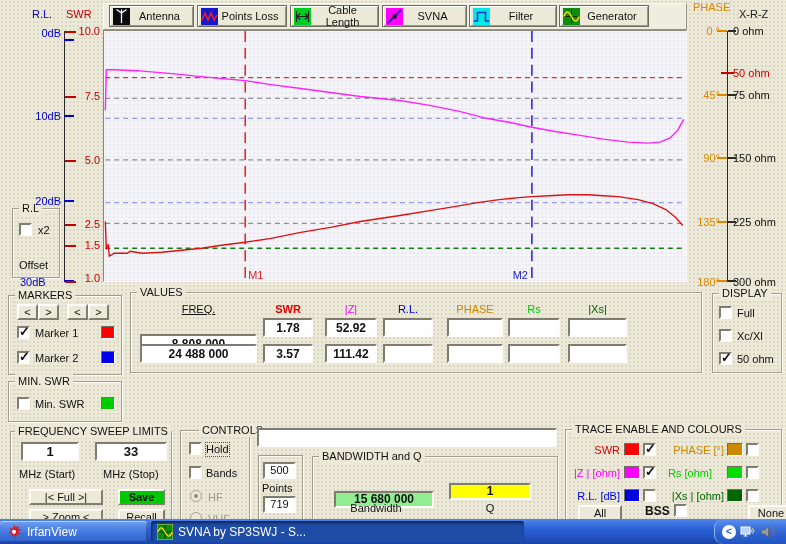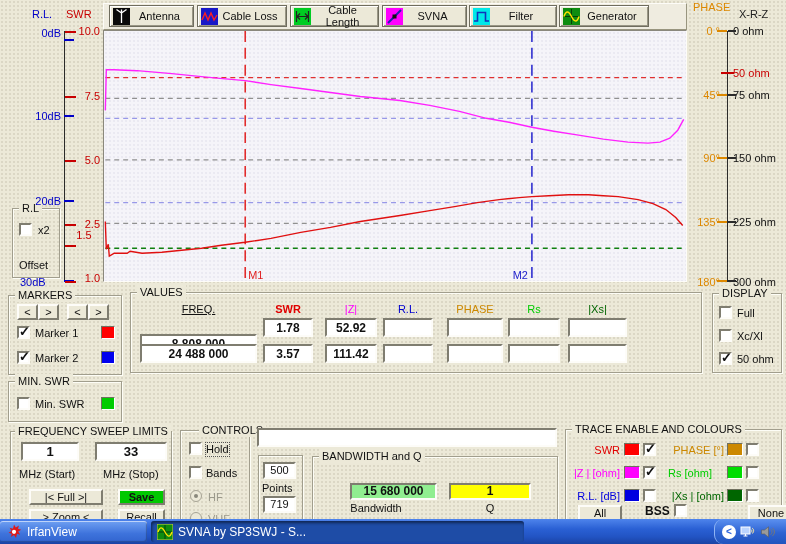--- a/index.html
+++ b/index.html
@@ -60,21 +60,21 @@
             <rect width="17" height="17" fill="#0a0a0a"></rect>
             <path d="M8.5 15V5 M8.5 5L3.5 1.5 M8.5 5L13.5 1.5 M8.5 5V1.5" stroke="#fff" stroke-width="1.3" fill="none"></path>
           </svg></span>
       <span class="tlabel">Antenna</span>
     </div>
     <div class="tbtn" style="left:93px;width:90px">
       <span class="ticon"><svg viewBox="0 0 17 17">
             <rect width="17" height="17" fill="#1818C8"></rect>
             <polyline points="1,12 4,5 7,12 10,5 13,12 16,7" stroke="#FF2020" stroke-width="1.4" fill="none"></polyline>
           </svg></span>
-      <span class="tlabel">Cable Loss</span>
+      <span class="tlabel">Points Loss</span>
     </div>
     <div class="tbtn" style="left:186px;width:89px">
       <span class="ticon"><svg viewBox="0 0 17 17">
             <rect width="17" height="17" fill="#00CC22"></rect>
             <path d="M2.5 3v11 M14.5 3v11 M2.5 8.5h12 M6 5.5l-3 3 3 3 M11 5.5l3 3-3 3" stroke="#222" stroke-width="1.2" fill="none"></path>
           </svg></span>
       <span class="tlabel">Cable Length</span>
     </div>
     <div class="tbtn" style="left:278px;width:85px">
       <span class="ticon"><svg viewBox="0 0 17 17">
@@ -194,21 +194,21 @@
   <div class="sunken" style="left:257px;top:428px;width:300px;height:19px"></div>
 
   <div class="groupbox" style="left:258px;top:455px;width:45px;height:86px">
     <div class="sunken" style="left:4px;top:6px;width:33px;height:17px;text-align:center;line-height:13px">500</div>
     <span class="lbl" style="left:3px;top:26px">Points</span>
     <div class="sunken" style="left:4px;top:40px;width:33px;height:17px;text-align:center;line-height:13px">719</div>
   </div>
 
   <div class="groupbox" style="left:312px;top:456px;width:246px;height:85px">
     <span class="gb-caption">BANDWIDTH and Q</span>
-    <div class="sunken" style="left: 21px; top: 26px; width: 87px; height: 17px; font-weight: bold; font-size: 12px; text-align: center; line-height: 12px; background-color: rgb(144, 238, 144); margin-left: 16px;">15 680 000</div>
+    <div class="sunken" style="left: 21px; top: 34px; width: 100px; height: 17px; font-weight: bold; font-size: 12px; text-align: center; line-height: 12px; background-color: rgb(144, 238, 144);">15 680 000</div>
     <span class="lbl" style="left:23px;top:45px;width:80px;text-align:center">Bandwidth</span>
     <div class="sunken" style="left: 136px; top: 26px; width: 82px; height: 17px; font-weight: bold; font-size: 12px; text-align: center; line-height: 12px; background-color: rgb(255, 255, 0);">1</div>
     <span class="lbl" style="left:137px;top:45px;width:80px;text-align:center">Q</span>
   </div>
 
   <div class="groupbox" style="left:565px;top:429px;width:217px;height:112px">
     <span class="gb-caption">TRACE ENABLE AND COLOURS</span>
   </div>
   <div id="trace-rows"></div>
   <div class="btn" style="left:578px;top:505px;width:44px;height:16px">All</div>
@@ -255,21 +255,21 @@
     <div class="lbl" style="left: 20px; width: 41px; top: 276px; text-align: left; color: rgb(0, 0, 200); position: absolute;">30dB</div>
     <div style="left: 64px; top: 280px; width: 10px; height: 2px; background: rgb(0, 0, 200); position: absolute;"></div>
     <div class="lbl" style="left: 68px; width: 32px; top: 25px; text-align: right; color: rgb(200, 0, 0); position: absolute;">10.0</div>
     <div style="left: 65px; top: 31px; width: 11px; height: 0px; border-top: 2px dashed rgb(200, 0, 0); position: absolute;"></div>
     <div class="lbl" style="left: 68px; width: 32px; top: 90px; text-align: right; color: rgb(200, 0, 0); position: absolute;">7.5</div>
     <div style="left: 65px; top: 96px; width: 11px; height: 0px; border-top: 2px dashed rgb(200, 0, 0); position: absolute;"></div>
     <div class="lbl" style="left: 68px; width: 32px; top: 154px; text-align: right; color: rgb(200, 0, 0); position: absolute;">5.0</div>
     <div style="left: 65px; top: 160px; width: 11px; height: 0px; border-top: 2px dashed rgb(200, 0, 0); position: absolute;"></div>
     <div class="lbl" style="left: 68px; width: 32px; top: 218px; text-align: right; color: rgb(200, 0, 0); position: absolute;">2.5</div>
     <div style="left: 65px; top: 224px; width: 11px; height: 0px; border-top: 2px dashed rgb(200, 0, 0); position: absolute;"></div>
-    <div class="lbl" style="left: 68px; width: 32px; top: 229px; text-align: center; color: rgb(200, 0, 0); position: absolute;">1.5</div>
+    <div class="lbl" style="left: 68px; width: 32px; top: 239px; text-align: right; color: rgb(200, 0, 0); position: absolute;">1.5</div>
     <div style="left: 65px; top: 245px; width: 11px; height: 0px; border-top: 2px dashed rgb(200, 0, 0); position: absolute;"></div>
     <div class="lbl" style="left: 68px; width: 32px; top: 272px; text-align: right; color: rgb(200, 0, 0); position: absolute;">1.0</div>
     <div style="left: 65px; top: 281px; width: 11px; height: 0px; border-top: 2px dashed rgb(200, 0, 0); position: absolute;"></div>
     <div class="lbl" style="left: 688px; width: 32px; top: 25px; text-align: right; color: rgb(221, 136, 0); position: absolute;">0 °</div>
     <div style="left: 717px; top: 30px; width: 10px; height: 2px; background: rgb(221, 136, 0); position: absolute;"></div>
     <div class="lbl" style="left: 688px; width: 32px; top: 89px; text-align: right; color: rgb(221, 136, 0); position: absolute;">45°</div>
     <div style="left: 717px; top: 94px; width: 10px; height: 2px; background: rgb(221, 136, 0); position: absolute;"></div>
     <div class="lbl" style="left: 688px; width: 32px; top: 152px; text-align: right; color: rgb(221, 136, 0); position: absolute;">90°</div>
     <div style="left: 717px; top: 157px; width: 10px; height: 2px; background: rgb(221, 136, 0); position: absolute;"></div>
     <div class="lbl" style="left: 688px; width: 32px; top: 216px; text-align: right; color: rgb(221, 136, 0); position: absolute;">135°</div>

